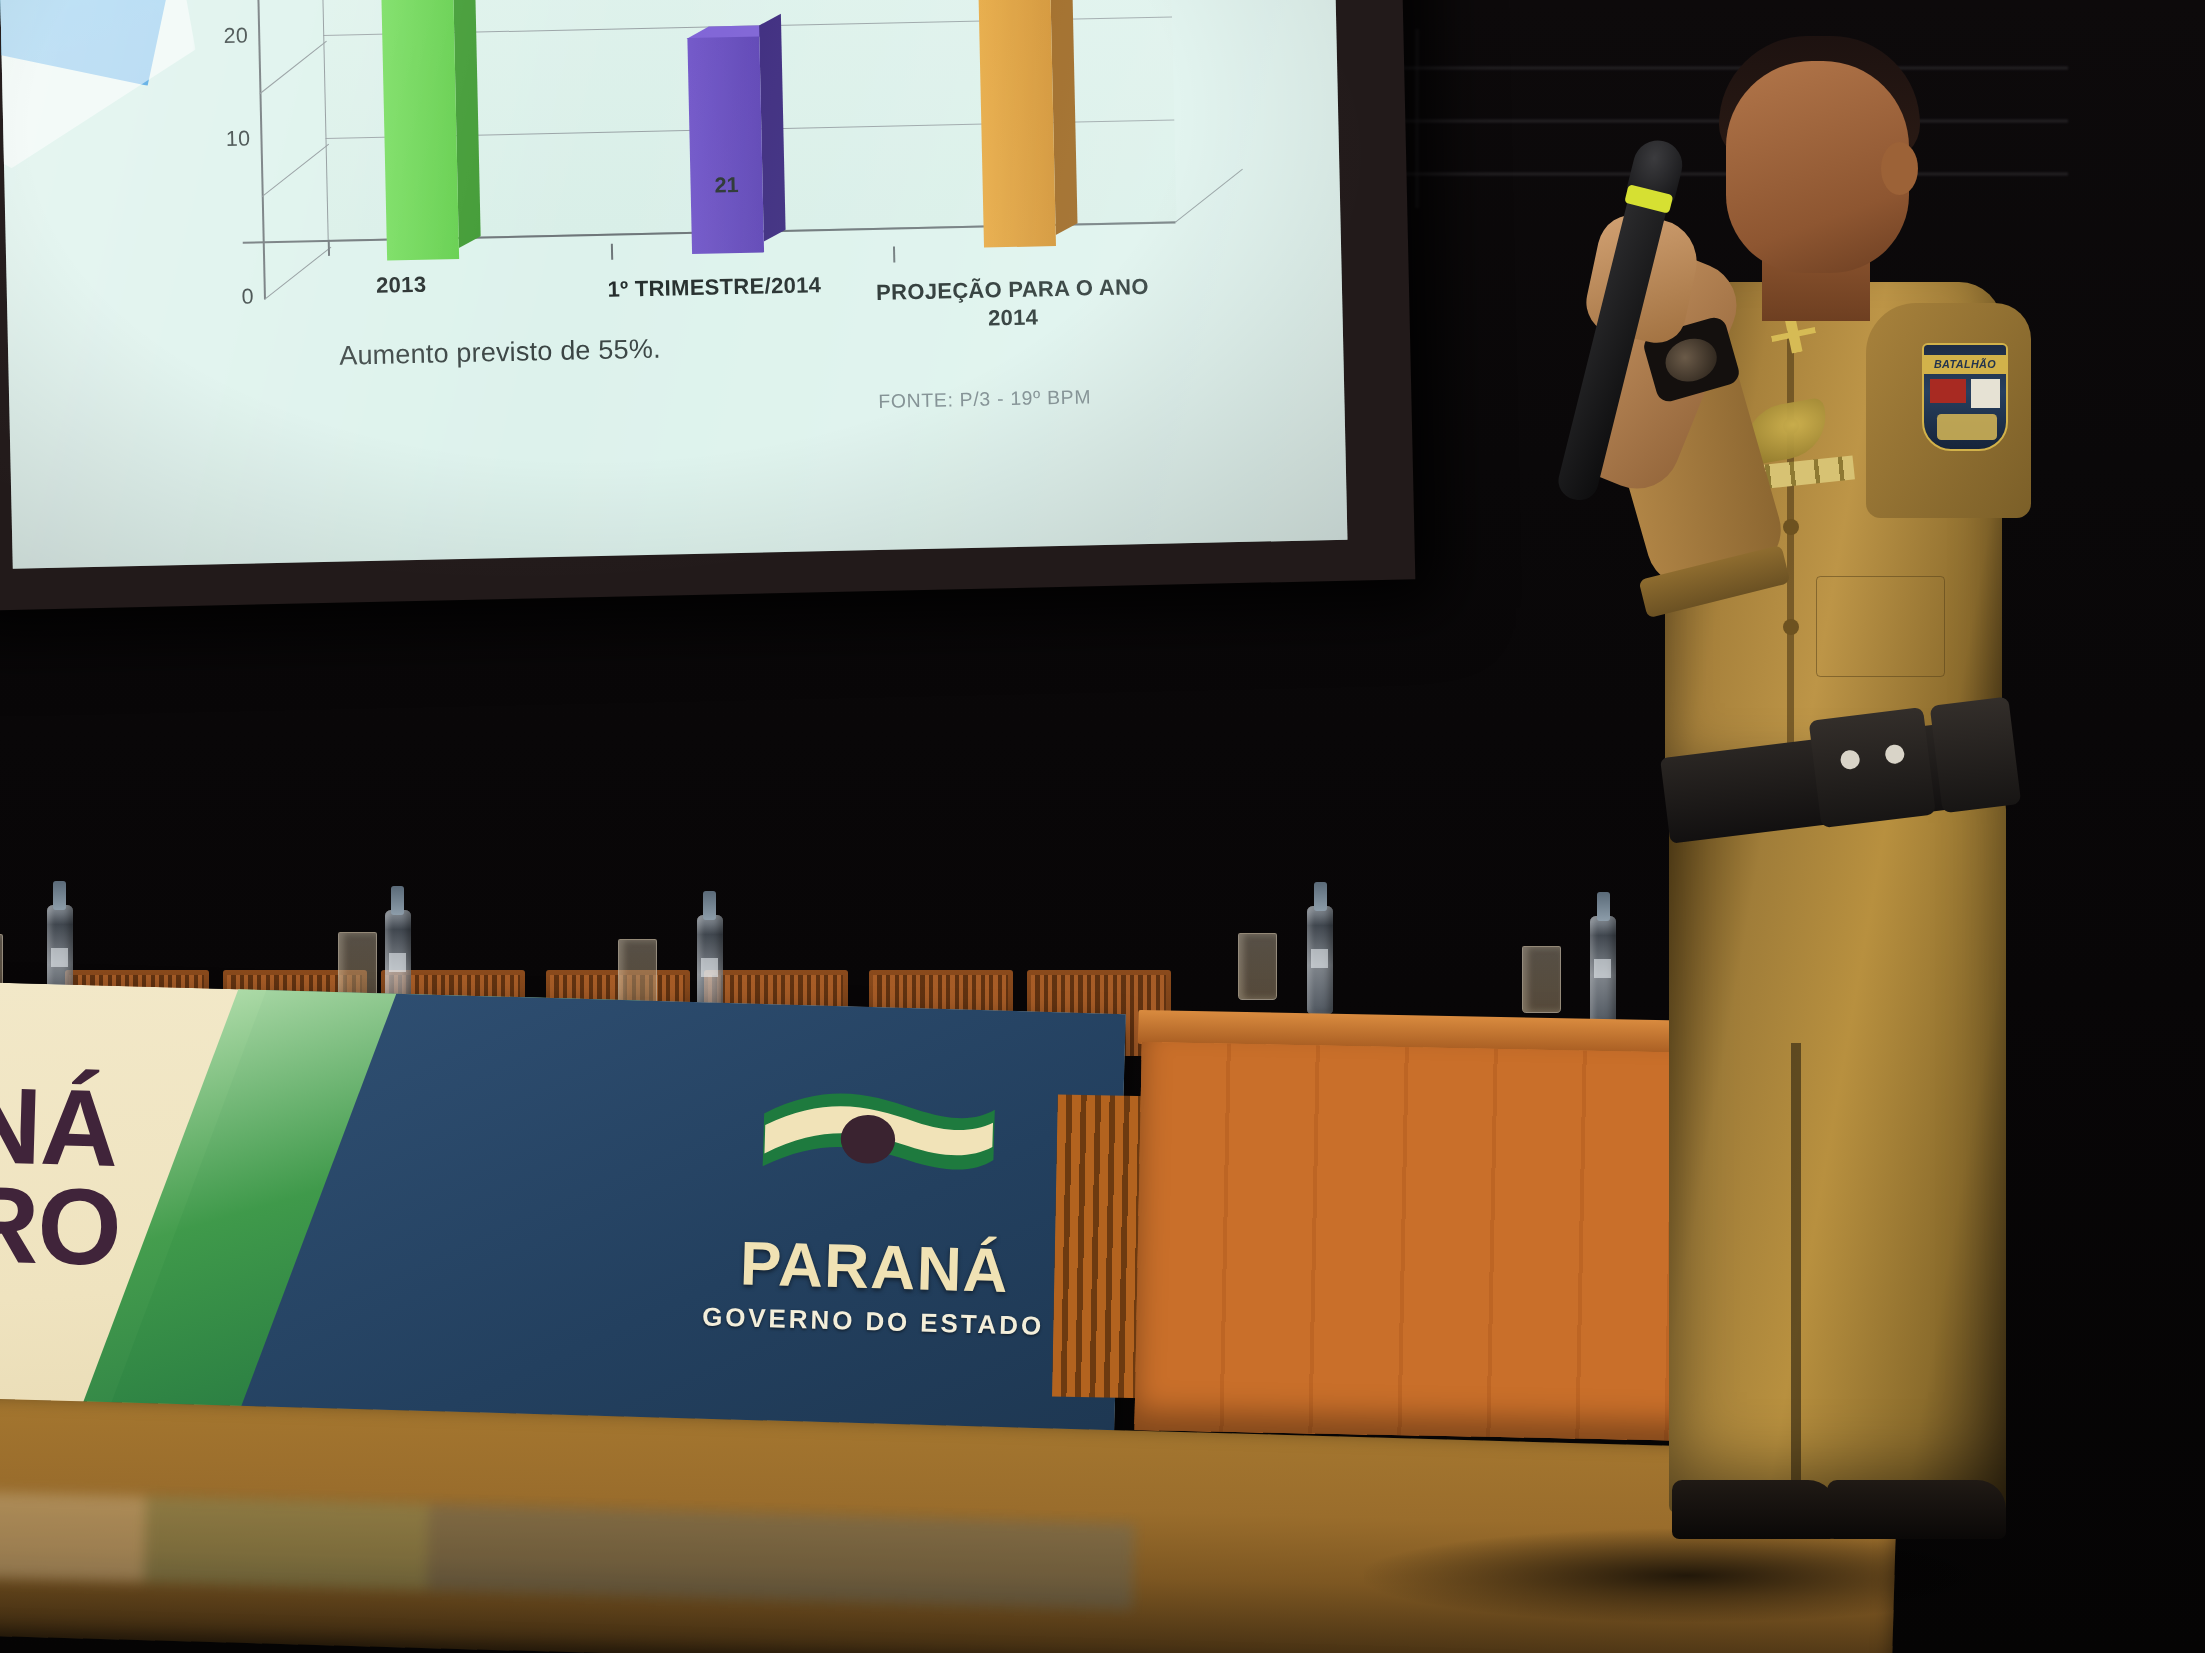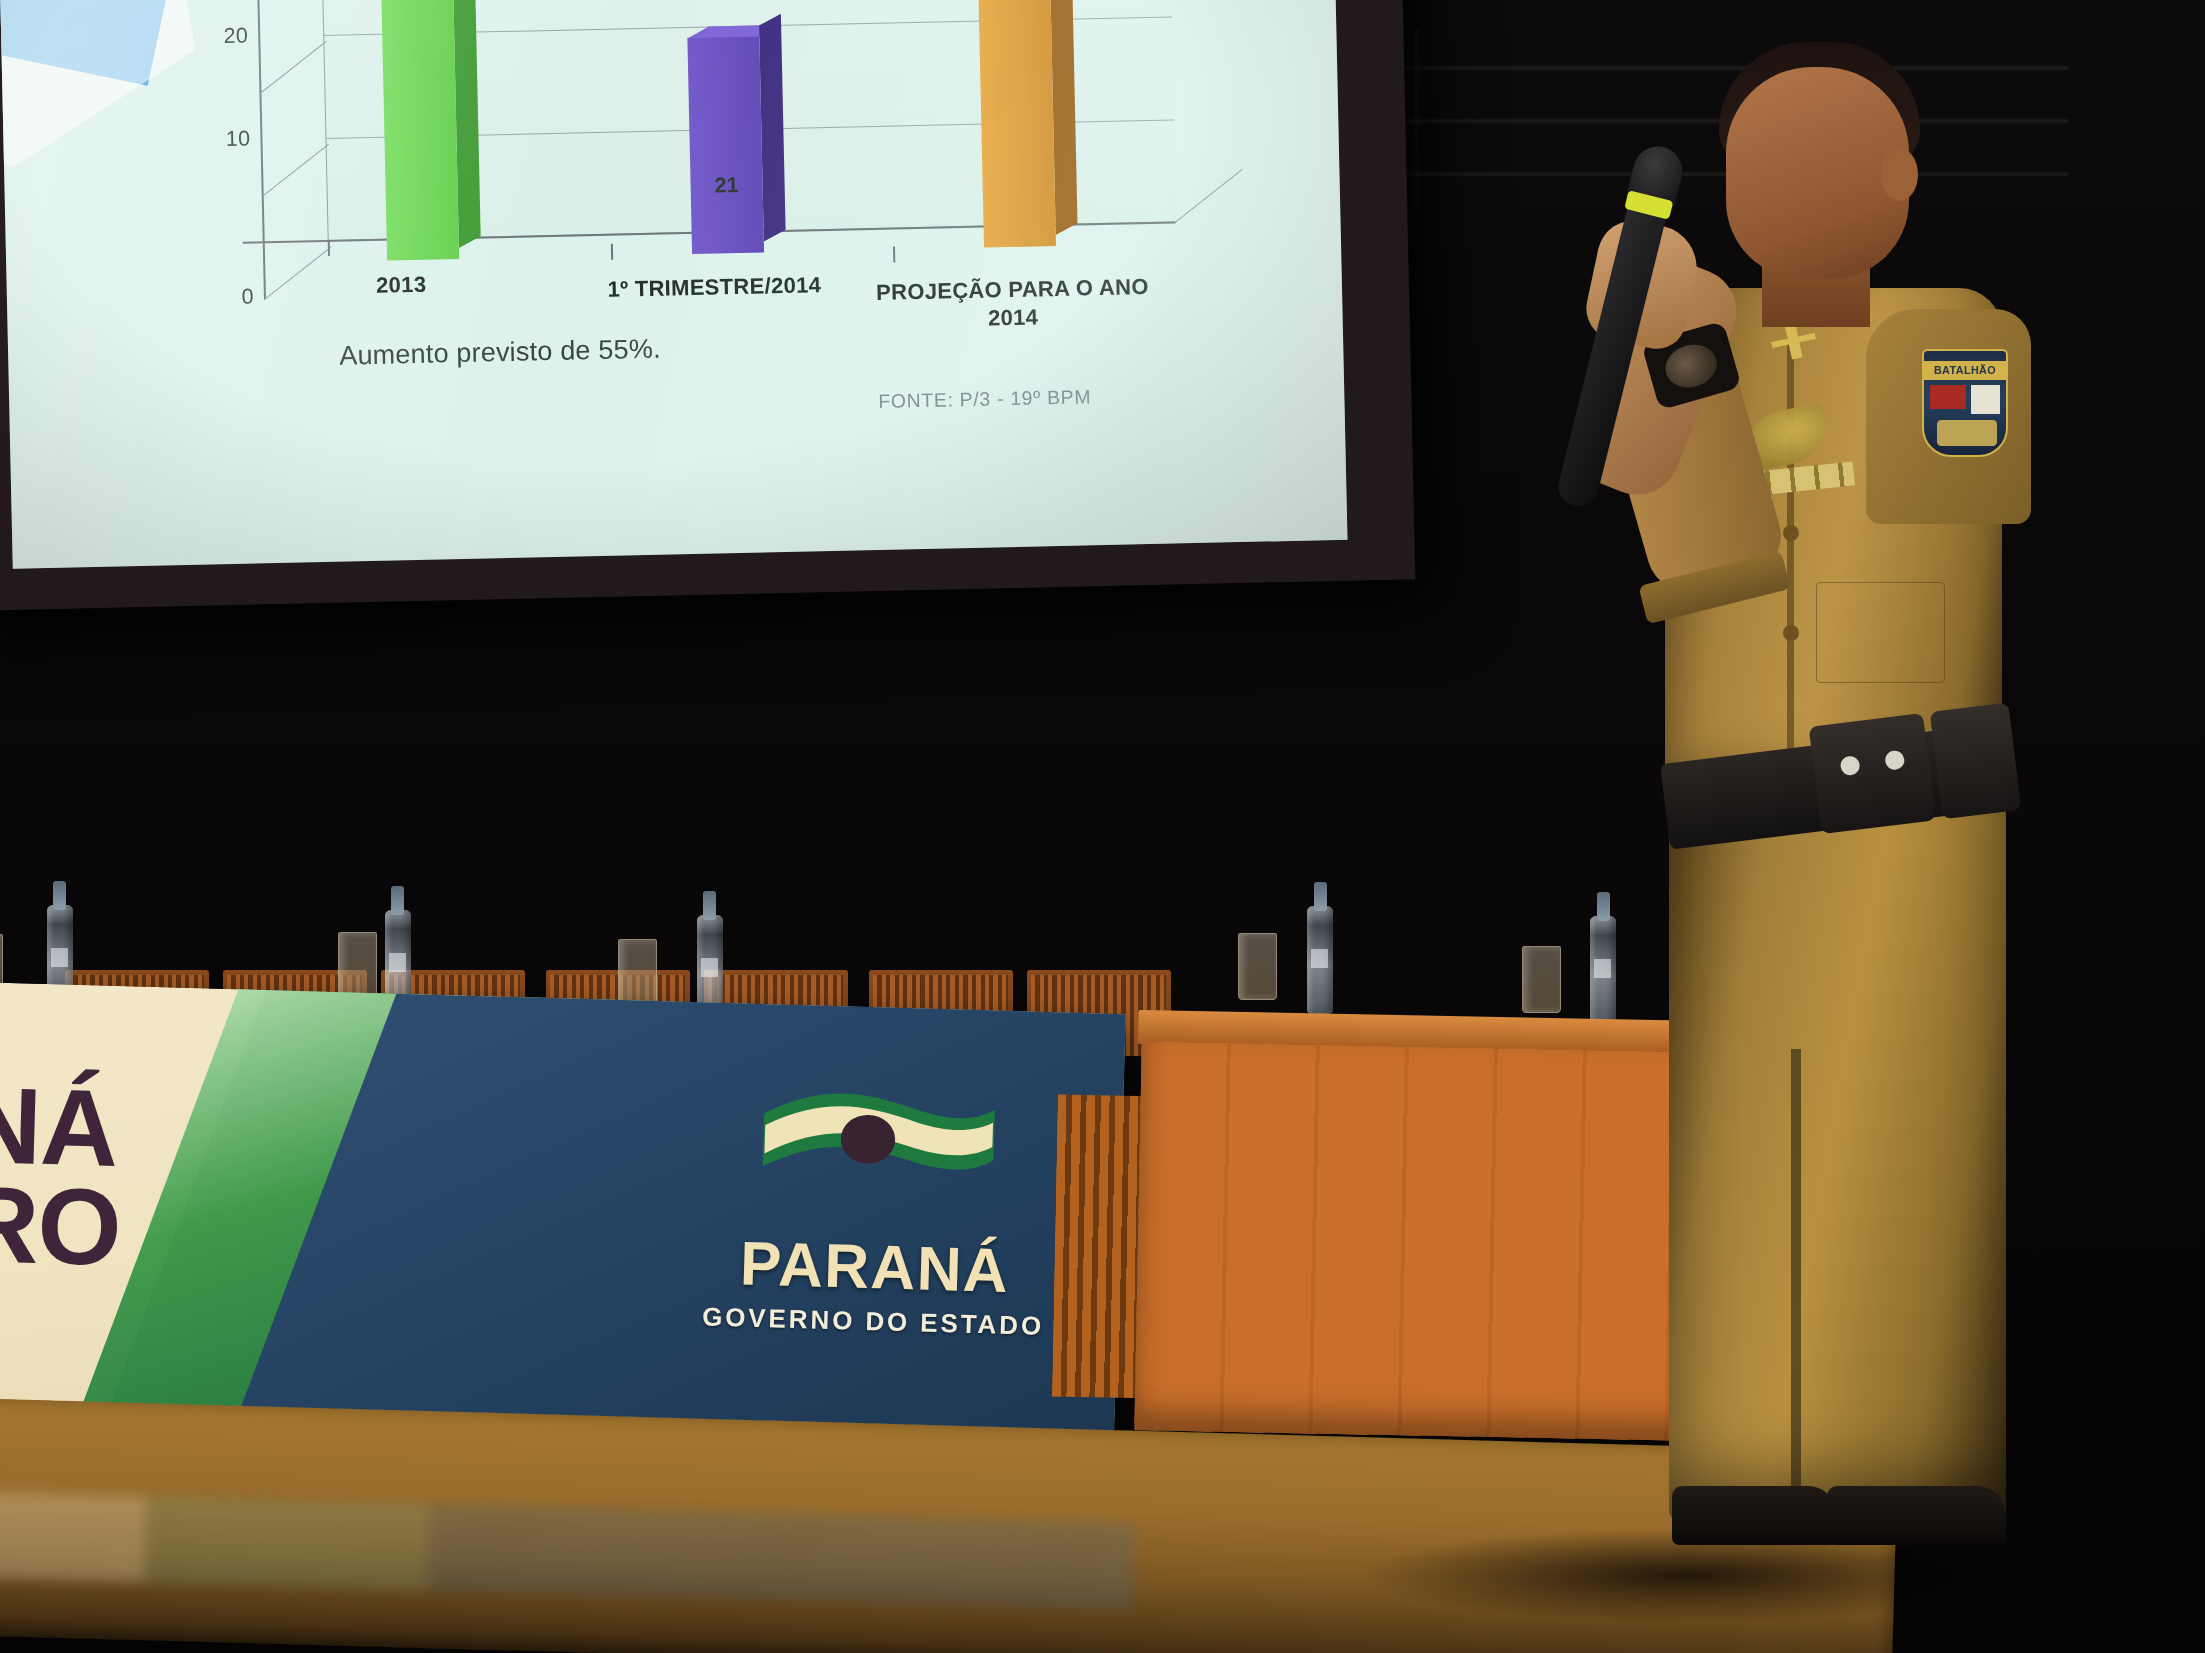--- a/index.html
+++ b/index.html
@@ -255,21 +255,21 @@
     position:absolute; left:0; top:93px; width:1177px; height:86px;
     background:linear-gradient(90deg, rgba(240,230,200,.38) 0 16%, rgba(120,180,150,.30) 16% 40%, rgba(60,110,150,.30) 40% 100%);
     filter:blur(6.5px); opacity:.75;
   }
   .floor-shadow{
     position:absolute; left:1364px; top:1529px; width:646px; height:93px;
     background:radial-gradient(ellipse at center, rgba(0,0,0,.75), rgba(0,0,0,0) 72%);
   }
 
   
-  .officer{ position:absolute; left:1579px; top:22px; width:546px; height:1615px; }
+  .officer{ position:absolute; left:1579px; top:16px; width:546px; height:1615px;font-style:italic; }
   .of-hair{
     position:absolute; left:140px; top:20px; width:201px; height:126px;
     background:linear-gradient(180deg,#1d1210,#2a1a14);
     border-radius:101px 101px 43px 43px;
   }
   .of-head{
     position:absolute; left:147px; top:45px; width:183px; height:212px;
     background:linear-gradient(160deg,#b2764a,#8e5631 70%,#6d3f22);
     border-radius:86px 86px 78px 78px;
   }

